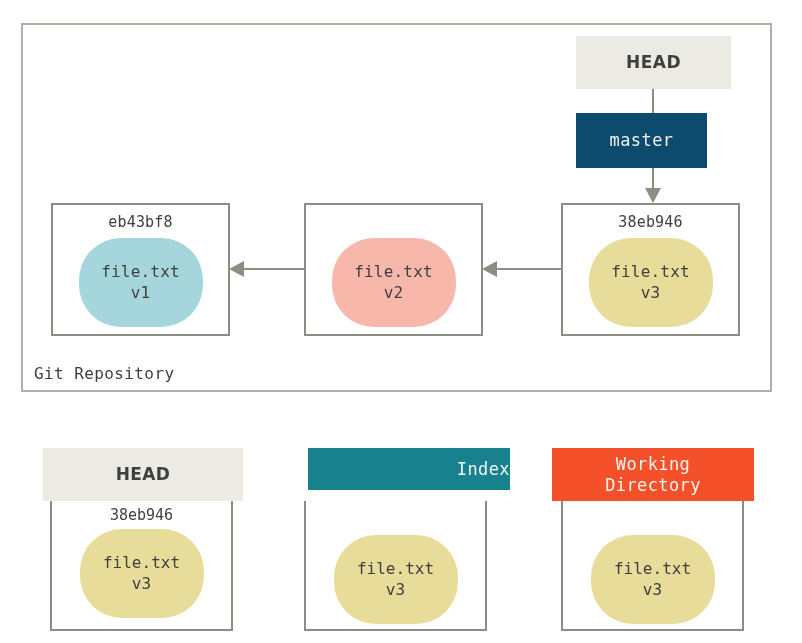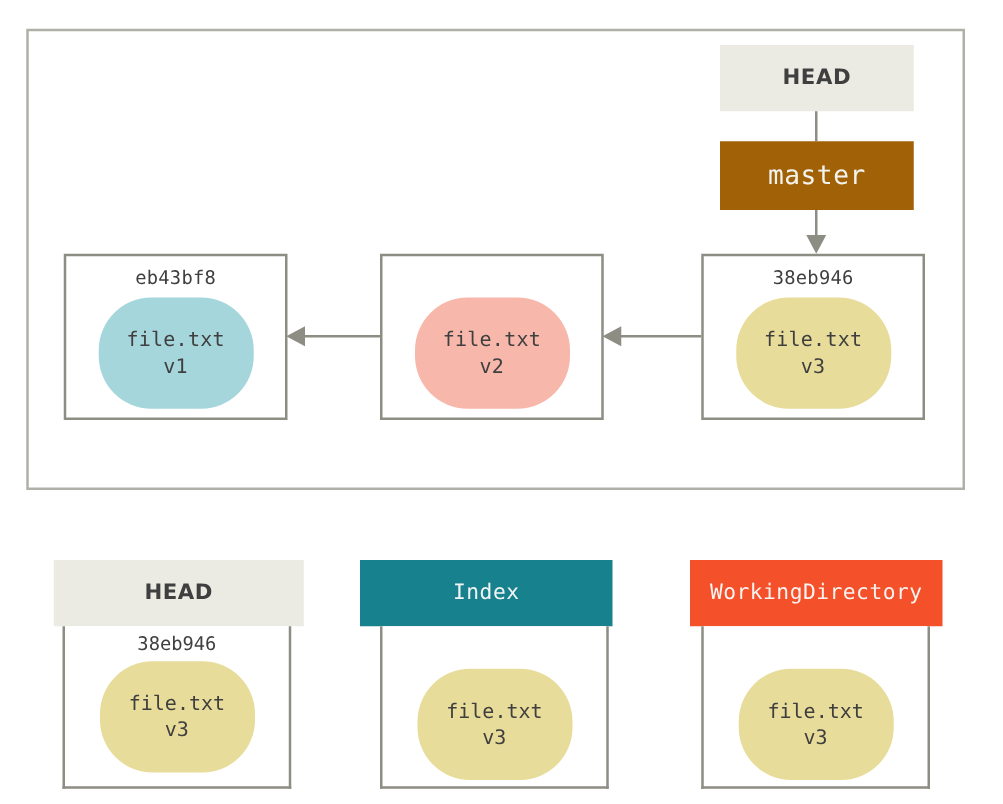--- a/index.html
+++ b/index.html
@@ -62,25 +62,25 @@
     background: #ebebe3;
     color: #3f3f3f;
     font-family: "DejaVu Sans", "Liberation Sans", sans-serif;
     font-size: 17px;
     font-weight: 700;
     letter-spacing: 0.5px;
   }
   .ref-master {
     left: 576px;
     top: 113px;
-    width: 155px;
+    width: 131px;
     height: 55px;
-    background: #a16207;
+    background: #0c4a6e;
     color: #f2f2ee;
-    font-size: 21px;
+    font-size: 17px;
     letter-spacing: 0.4px;
   }
 
   
   .vline {
     position: absolute;
     width: 2px;
     background: #8d8d84;
   }
   .hline {
@@ -202,20 +202,21 @@
     color: #3f3f3f;
     line-height: 1.28;
   }
 </style>
 </head>
 <body>
 
 <div class="stage">
 
   <div class="repo-frame"></div>
+  <div class="repo-label">Git Repository</div>
 
   <div class="ref-box ref-head-top">
     <span>HEAD</span>
   </div>
 
   <div class="vline" style="left:652px; top:89px; height:24px;"></div>
 
   <div class="ref-box ref-master">
     <span>master</span>
   </div>
@@ -256,31 +257,31 @@
     <span>HEAD</span>
   </div>
   <div class="area-box" style="left:50px; top:501px;">
     <div class="area-sha">38eb946</div>
     <div class="area-blob" style="background:#e8dc9a;">
       <span>file.txt</span>
       <span>v3</span>
     </div>
   </div>
 
-  <div class="area-header index-style" style="left:288px; top:448px; width:202px; height:53px;">
+  <div class="area-header index-style" style="left:308px; top:448px; width:202px; height:42px;justify-content:flex-end;">
     <span>Index</span>
   </div>
   <div class="area-box" style="left:304px; top:501px;">
     <div class="area-blob" style="background:#e8dc9a; top:34px;">
       <span>file.txt</span>
       <span>v3</span>
     </div>
   </div>
 
-  <div class="area-header wd-style" style="left:552px; top:448px; width:202px; height:53px; ">
+  <div class="area-header wd-style" style="left:552px; top:448px; width:202px; height:53px; flex-direction:column;">
     <span>Working</span>
     <span>Directory</span>
   </div>
   <div class="area-box" style="left:561px; top:501px;">
     <div class="area-blob" style="background:#e8dc9a; top:34px;">
       <span>file.txt</span>
       <span>v3</span>
     </div>
   </div>
 

